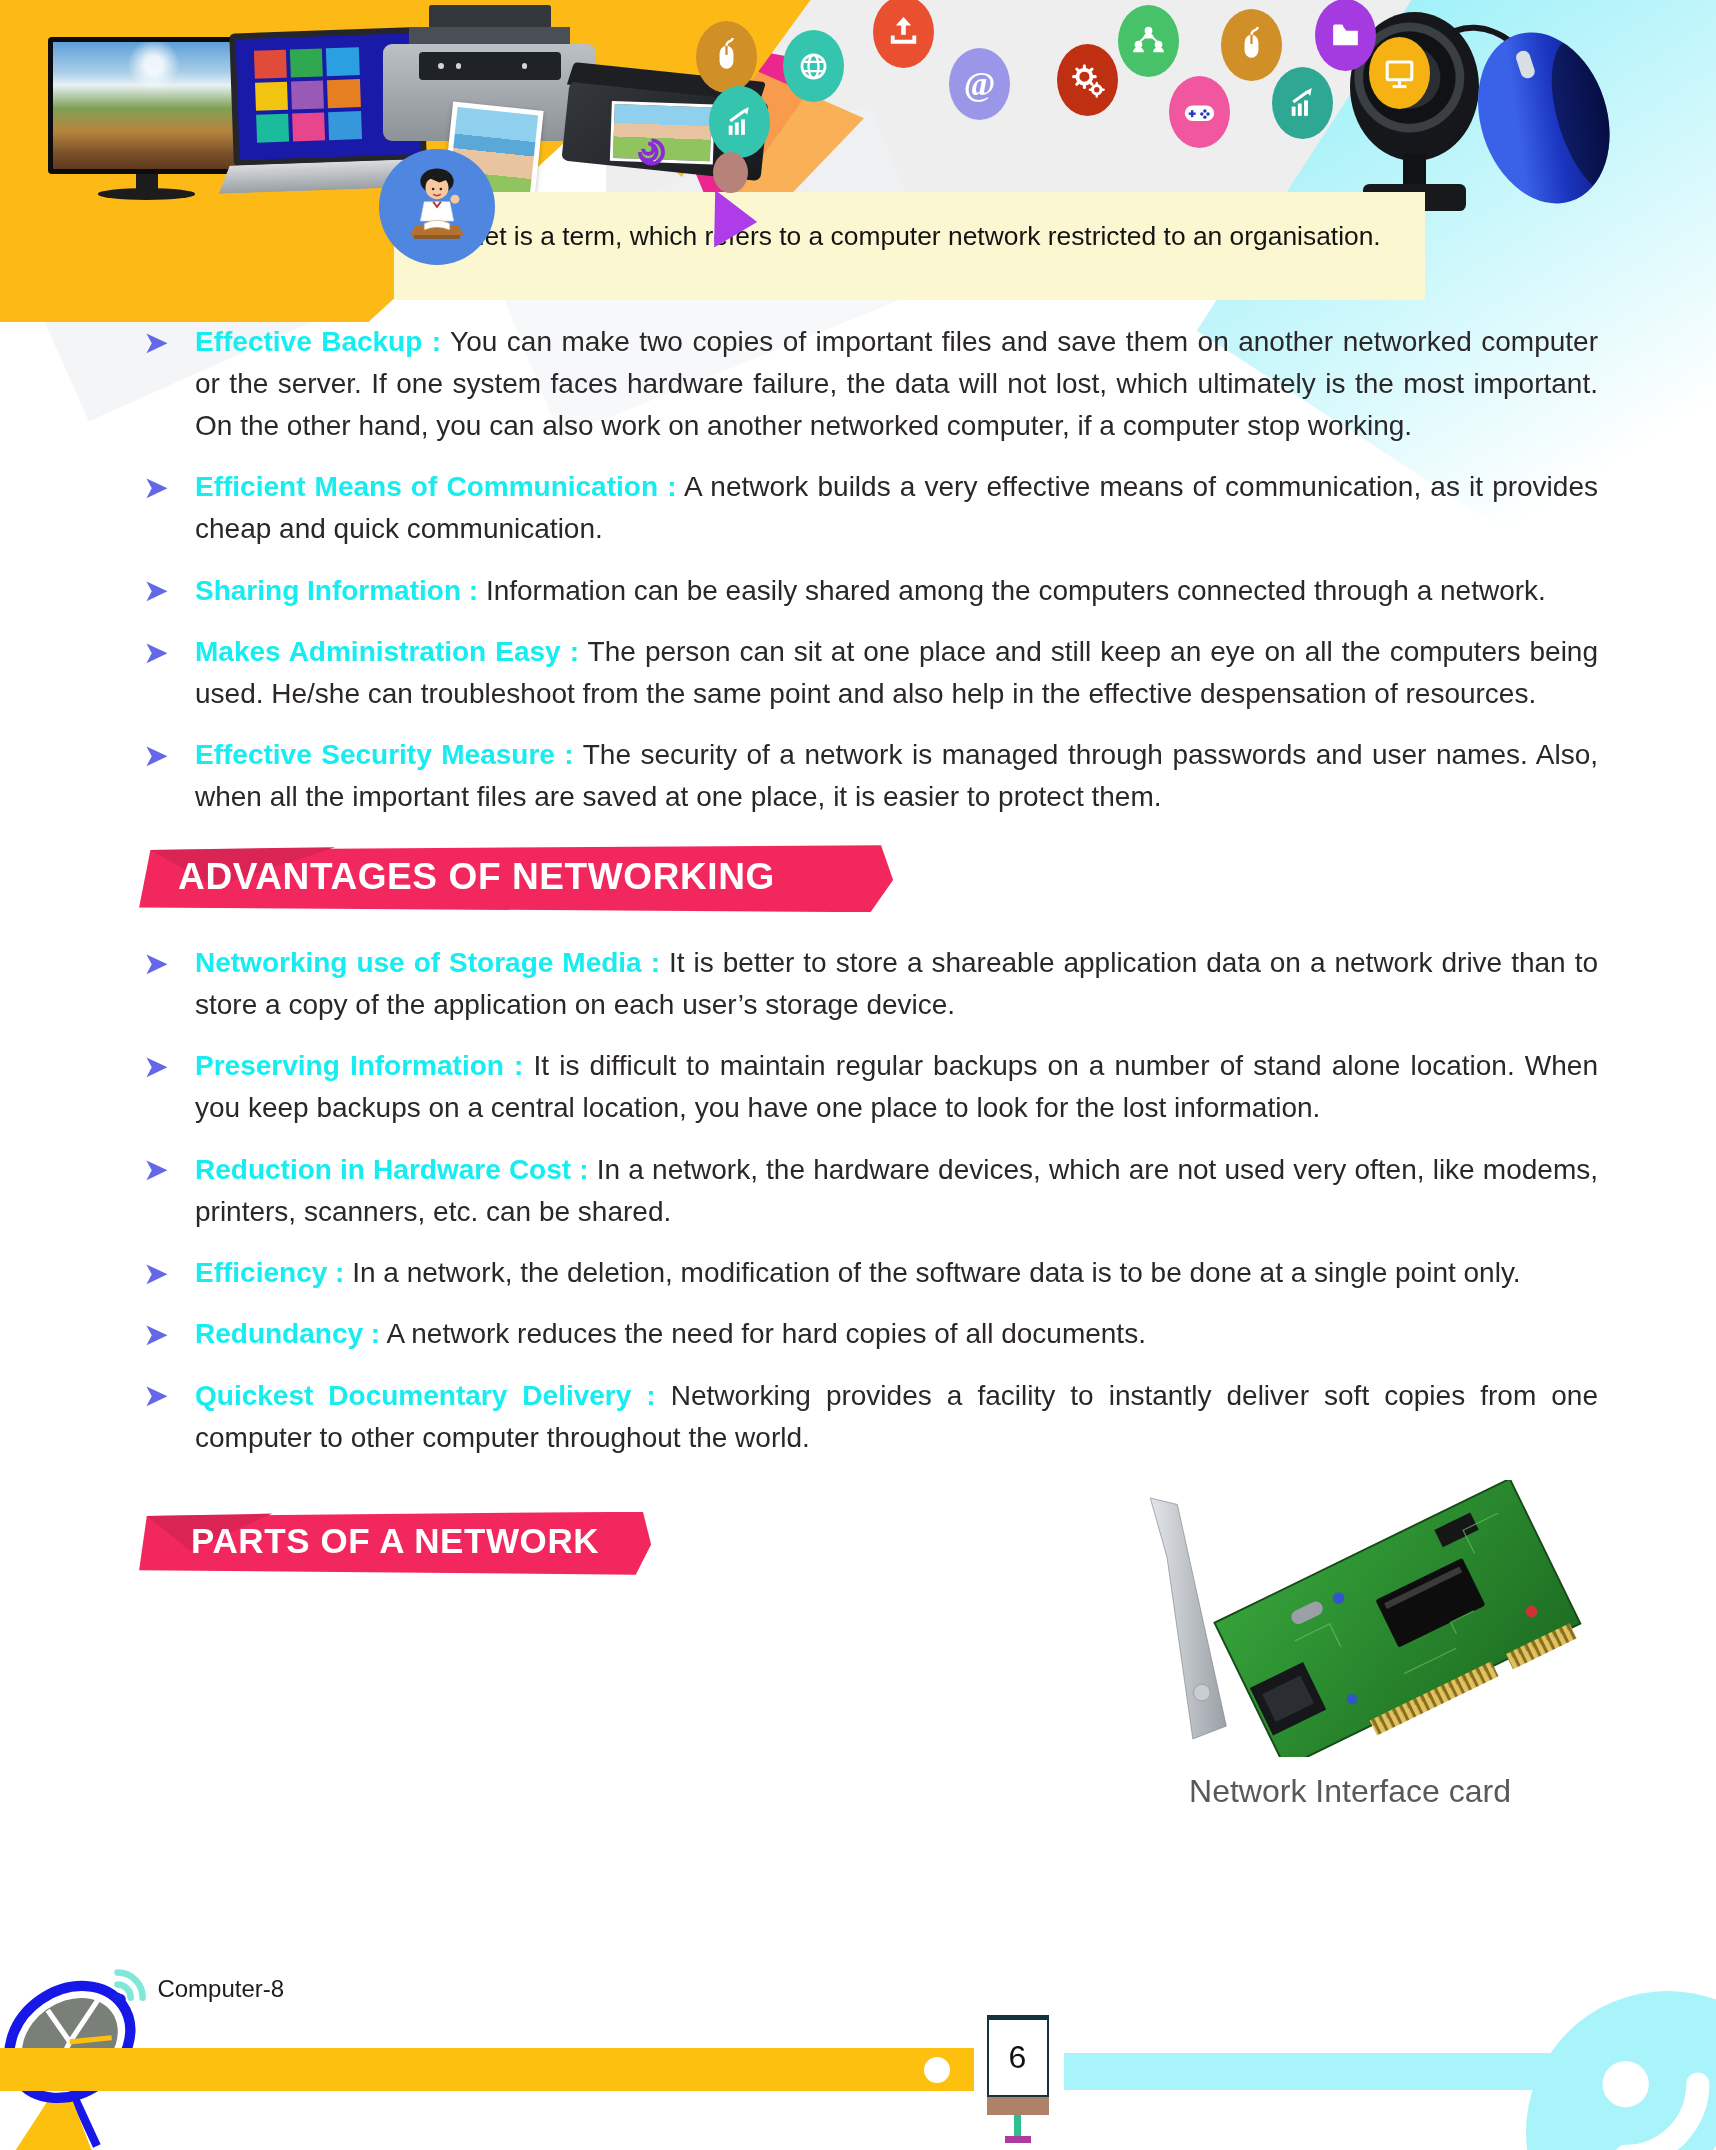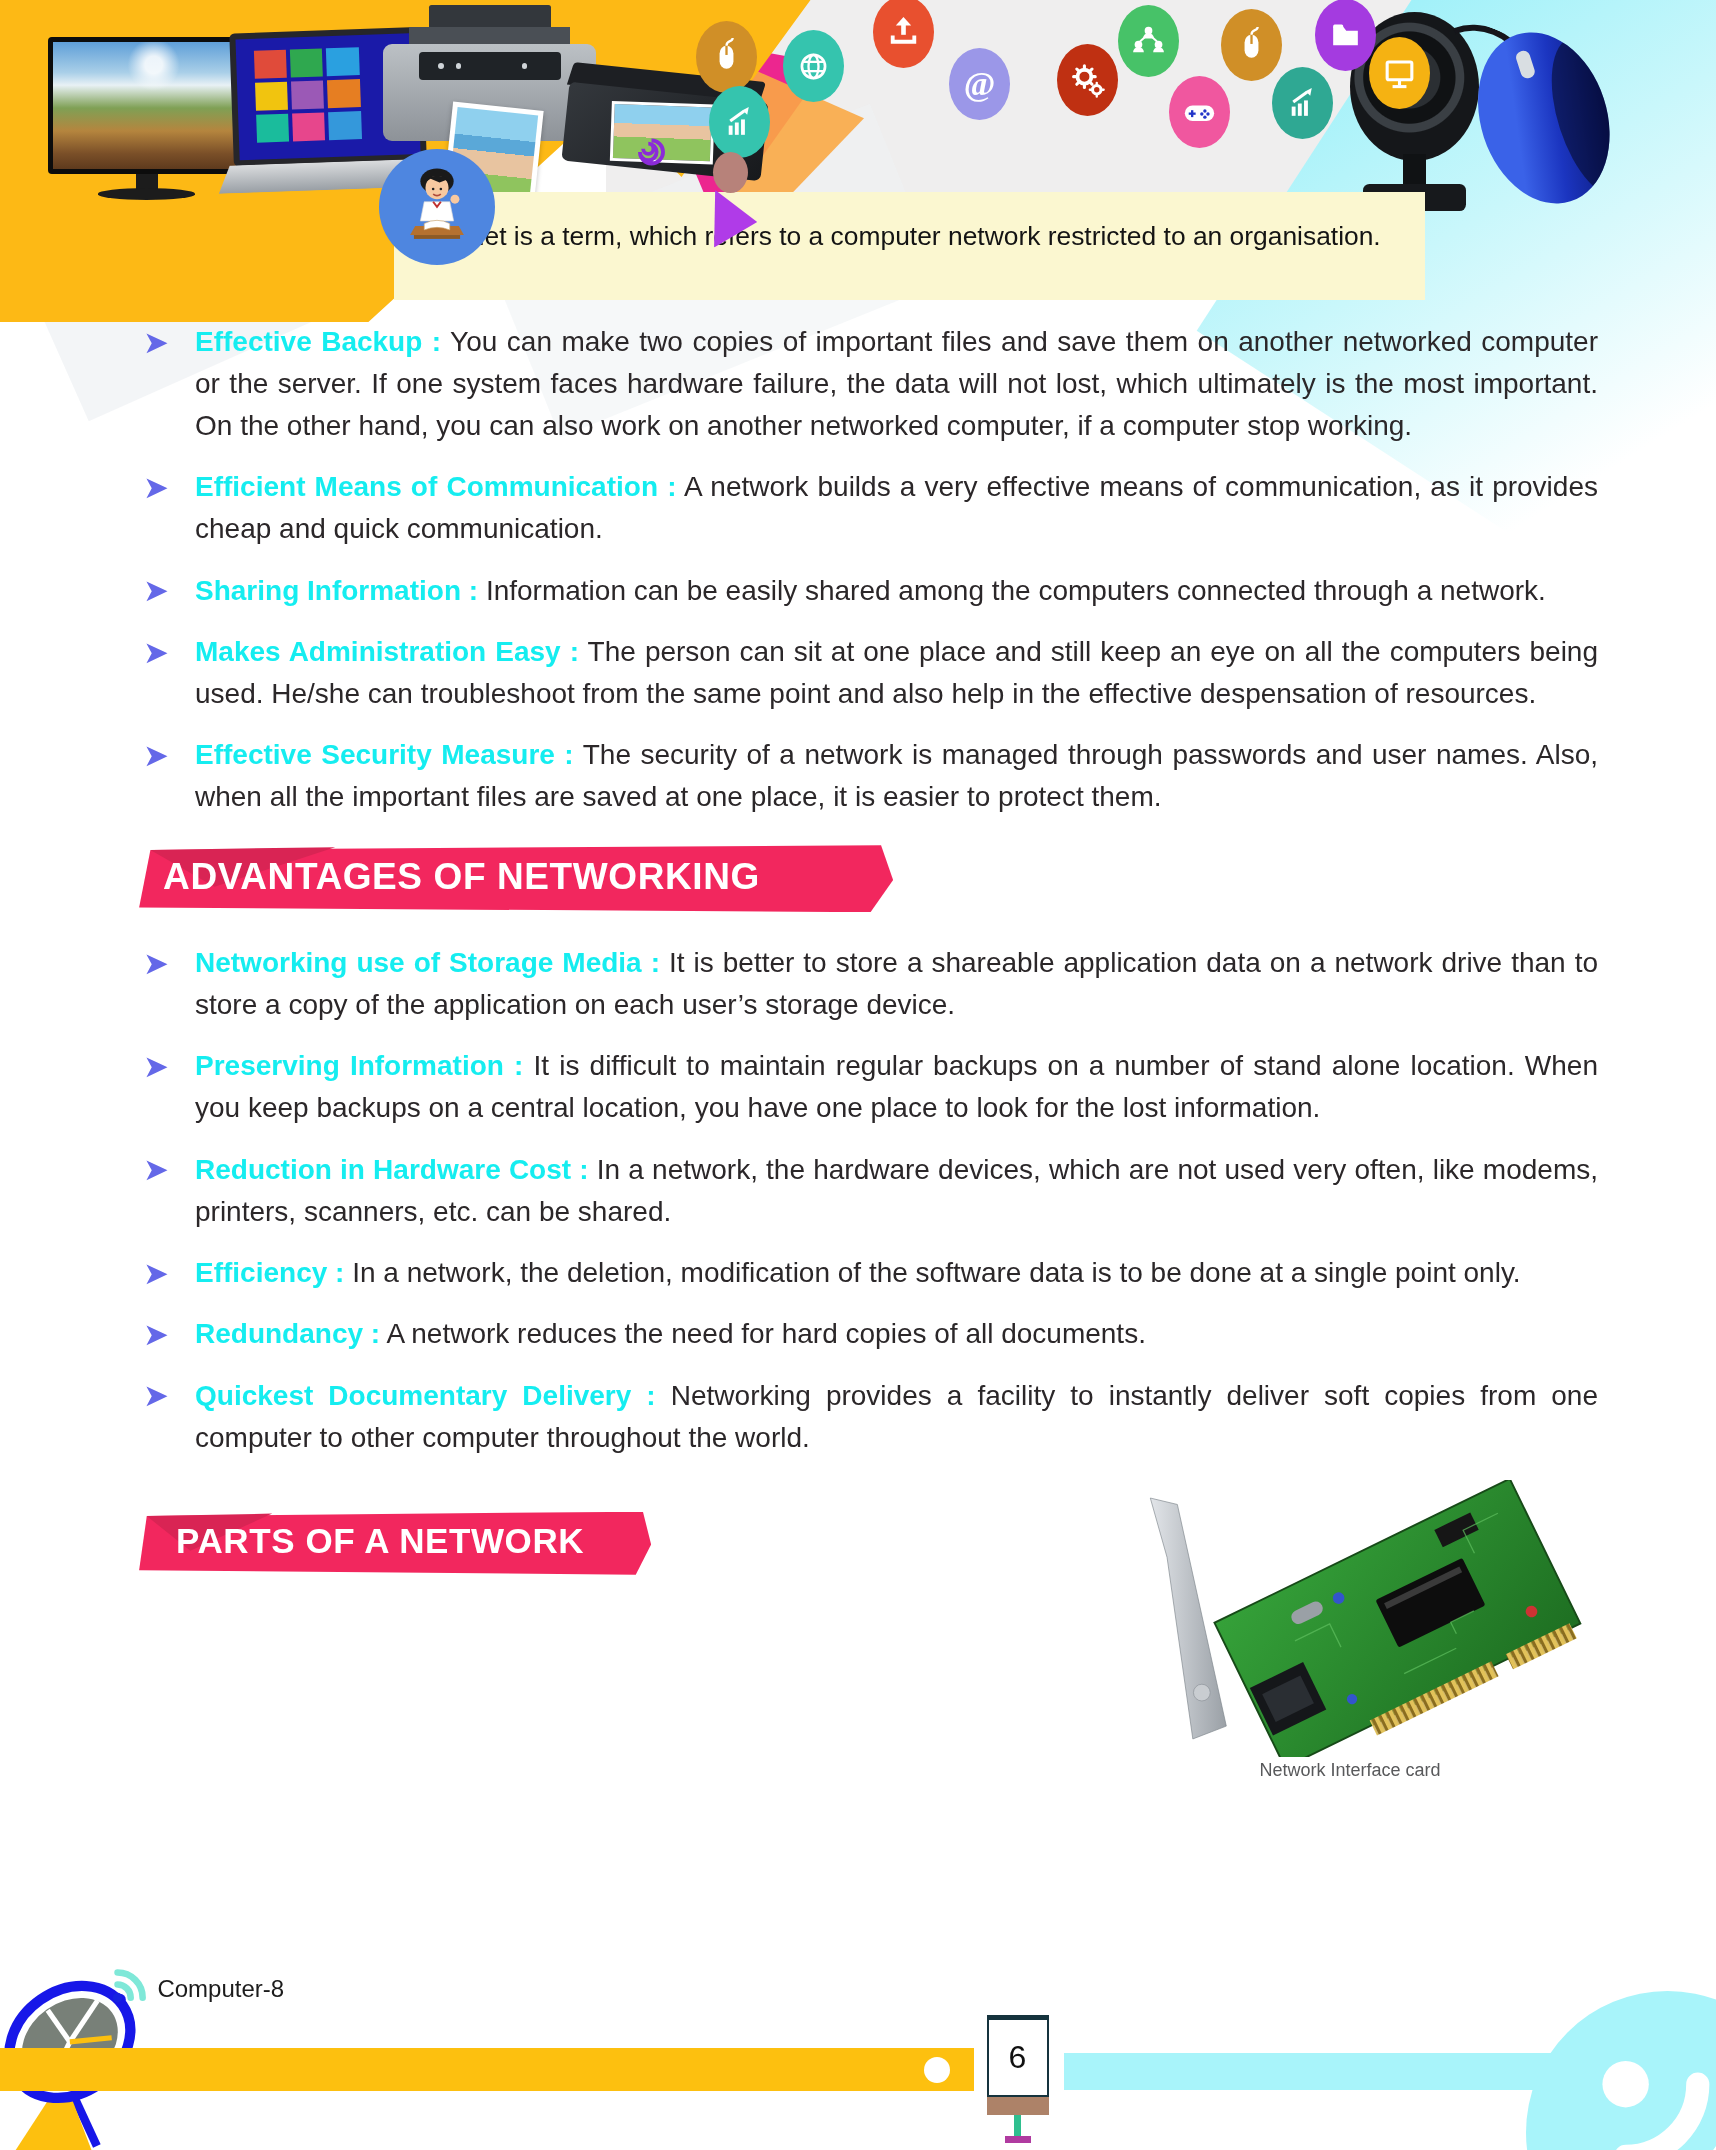--- a/index.html
+++ b/index.html
@@ -97,31 +97,31 @@
   ul.bullets li{position:relative;padding-left:52px;margin-bottom:19.3px;text-align:justify;
     font-size:28px;line-height:1.5;color:#2b2729;}
   .arrow{position:absolute;left:0;top:-1.3px;color:#6468e8;font-size:31px;}
   .lead{font-weight:bold;color:#15edf0;}
 
   .banner{position:relative;height:67px;margin:27px 0 30px -3.9px;}
   .banner .bshape{position:absolute;inset:0;background:#f2275e;
     clip-path:polygon(1.5% 7%,98.4% 0%,100% 52%,97% 100%,0% 93%);}
   .banner .bfold{position:absolute;inset:0;background:#d92454;
     clip-path:polygon(1.5% 7%,26% 3%,10% 62%);}
-  .banner .btext{position:absolute;left:24px;top:50%;transform:translateY(-54%);
+  .banner .btext{position:absolute;left:39px;top:50%;transform:translateY(-54%);
     color:#fff;font-weight:800;font-size:37px;letter-spacing:0.6px;white-space:nowrap;}
   .banner.b1{width:754px;}
   .banner.b2{width:512px;height:63px;margin:23px 0 22px -3.9px;}
   .banner.b2 .btext{font-size:35px;margin-left:13px;}
 
   .parts-section{display:flex;margin-top:30px;}
   .parts-left{width:954px;}
   .parts-intro{margin:0;font-size:28px;line-height:1.55;color:#2b2729;text-align:justify;width:941px;}
   .nic-figure{margin:-9px 0 0 auto;width:496px;text-align:center;}
-  .nic-caption{margin-top:1px;font-size:18px;color:#58595b;}
+  .nic-caption{margin-top:14px;font-size:32px;color:#58595b;}
 
   
   .dish{position:absolute;left:-6.4px;top:1966px;}
   .brand{position:absolute;left:108px;top:1963px;display:flex;align-items:flex-end;gap:6.4px;z-index:3;}
   .brand-label{font-size:24px;color:#1c1c1c;padding-bottom:2.6px;}
   .ybar{position:absolute;left:0;top:2048px;width:974px;height:43px;background:#fdc00f;z-index:2;}
   .ybar-dot{position:absolute;left:924px;top:2057px;width:26px;height:26px;border-radius:50%;background:#fff;z-index:3;}
   .pagemon{position:absolute;left:984px;top:2015px;width:67px;z-index:3;}
   .pm-screen{width:62px;height:82px;background:#fff;border:2.6px solid #15333d;border-top-width:5.8px;
     display:flex;align-items:center;justify-content:center;font-size:32px;color:#111;box-sizing:border-box;margin:0 auto;}

